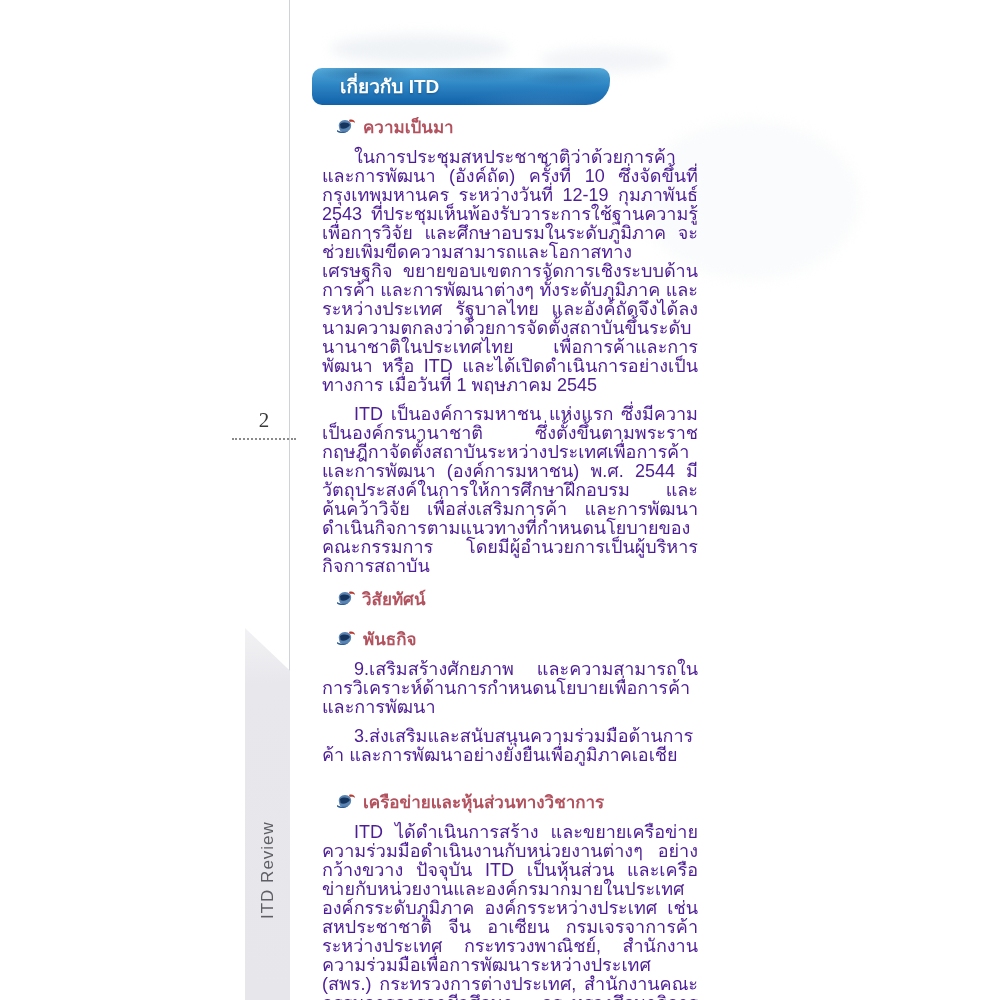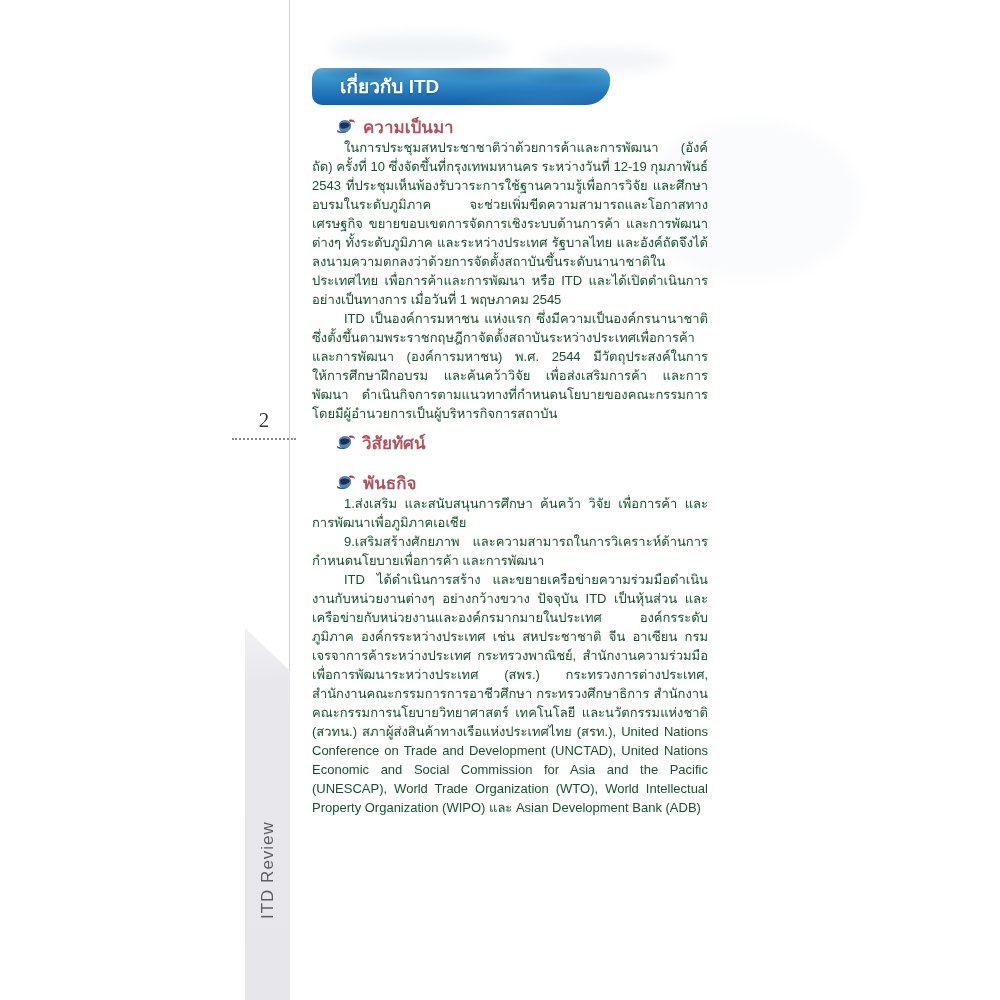--- a/index.html
+++ b/index.html
@@ -61,21 +61,21 @@
   .sec-head{
     display:flex;align-items:center;gap:7px;
     margin-left:24px;height:24px;
     color:#b2525e;font-size:17px;font-weight:bold;
   }
   .sec-head .ic{width:20px;height:17px;flex:0 0 auto;}
 
   .mt9{margin-top:9px;text-align:center;} .mt7{margin-top:7px;gap:6px;} .mt16{margin-top:16px;align-items:center;} .mt24{margin-top:24px;}
 
   p.body{
-    margin:0;font-size:13px;line-height:19px;color:#14532d;
+    margin:10px;font-size:18px;line-height:19px;color:#4c1d95;
     text-align:justify;text-indent:32px;
   }
   .gap5{margin-top:5px;} .gap4{margin-top:4px;}
 </style>
 </head>
 <body>
 
 <div class="wm wm1"></div>
 <div class="wm wm2"></div>
 <div class="wm wm3"></div>
@@ -121,18 +121,27 @@
 
   <div class="sec-head mt16">
     <svg class="ic" viewBox="0 0 20 17">
       <path d="M3 9 C2 5 5 2 9 2 C13 2 16 5 15 9 C14 13 10 15 6 14 C3.5 13.2 3.4 11 3 9Z" fill="#3c6ea5" opacity="0.85"></path>
       <path d="M4 6 C7 4 12 4 14 7 C12 10 7 12 4.5 10 Z" fill="#16355e"></path>
       <path d="M13 2 C16 0.6 19 2.6 19 4.8 C17.8 3.8 15.5 3.4 13.8 4Z" fill="#b8392e"></path>
       <path d="M1 12 C4 14 9 14.5 13 12.5 C10 15.5 4 16 1 13.5Z" fill="#2c5d96"></path>
     </svg>
     <span>พันธกิจ</span>
   </div>
-  <p class="body gap4">1.ส่งเสริม และสนับสนุนการศึกษา ค้นคว้า วิจัย เพื่อการค้า และการพัฒนาเพื่อภูมิภาคเอเชีย</p>
   <p class="body">9.เสริมสร้างศักยภาพ และความสามารถในการวิเคราะห์ด้านการกำหนดนโยบายเพื่อการค้า และการพัฒนา</p>
+  <p class="body">3.ส่งเสริมและสนับสนุนความร่วมมือด้านการค้า และการพัฒนาอย่างยั่งยืนเพื่อภูมิภาคเอเชีย</p>
 
+  <div class="sec-head mt24">
+    <svg class="ic" viewBox="0 0 20 17">
+      <path d="M3 9 C2 5 5 2 9 2 C13 2 16 5 15 9 C14 13 10 15 6 14 C3.5 13.2 3.4 11 3 9Z" fill="#3c6ea5" opacity="0.85"></path>
+      <path d="M4 6 C7 4 12 4 14 7 C12 10 7 12 4.5 10 Z" fill="#16355e"></path>
+      <path d="M13 2 C16 0.6 19 2.6 19 4.8 C17.8 3.8 15.5 3.4 13.8 4Z" fill="#b8392e"></path>
+      <path d="M1 12 C4 14 9 14.5 13 12.5 C10 15.5 4 16 1 13.5Z" fill="#2c5d96"></path>
+    </svg>
+    <span>เครือข่ายและหุ้นส่วนทางวิชาการ</span>
+  </div>
   <p class="body gap4">ITD ได้ดำเนินการสร้าง และขยายเครือข่ายความร่วมมือดำเนินงานกับหน่วยงานต่างๆ อย่างกว้างขวาง ปัจจุบัน ITD เป็นหุ้นส่วน และเครือข่ายกับหน่วยงานและองค์กรมากมายในประเทศ องค์กรระดับภูมิภาค องค์กรระหว่างประเทศ เช่น สหประชาชาติ จีน อาเซียน กรมเจรจาการค้าระหว่างประเทศ กระทรวงพาณิชย์, สำนักงานความร่วมมือเพื่อการพัฒนาระหว่างประเทศ (สพร.) กระทรวงการต่างประเทศ, สำนักงานคณะกรรมการการอาชีวศึกษา กระทรวงศึกษาธิการ สำนักงานคณะกรรมการนโยบายวิทยาศาสตร์ เทคโนโลยี และนวัตกรรมแห่งชาติ (สวทน.) สภาผู้ส่งสินค้าทางเรือแห่งประเทศไทย (สรท.), United Nations Conference on Trade and Development (UNCTAD), United Nations Economic and Social Commission for Asia and the Pacific (UNESCAP), World Trade Organization (WTO), World Intellectual Property Organization (WIPO) และ Asian Development Bank (ADB)</p>
 
 </div>
 
 </body></html>

